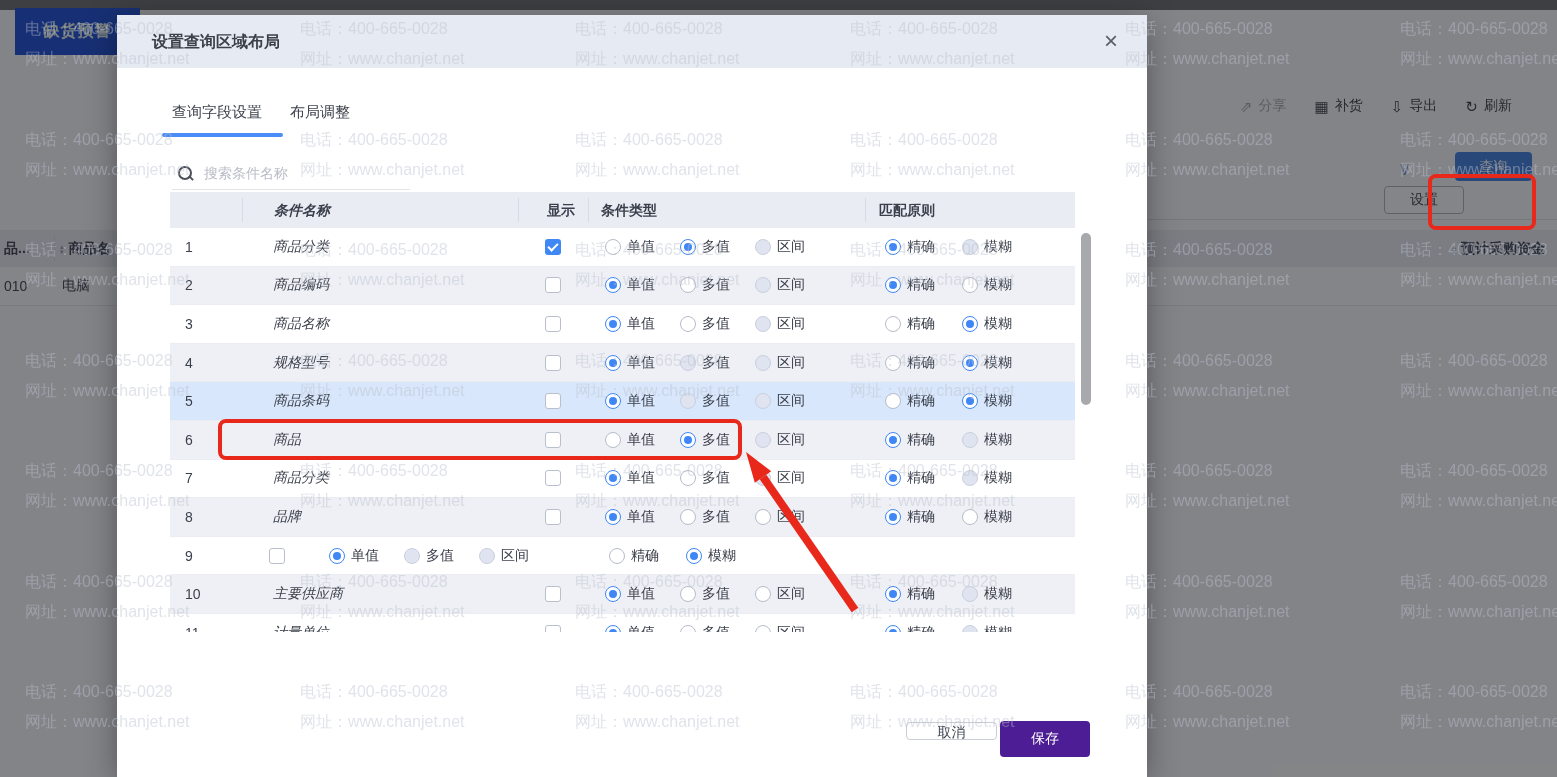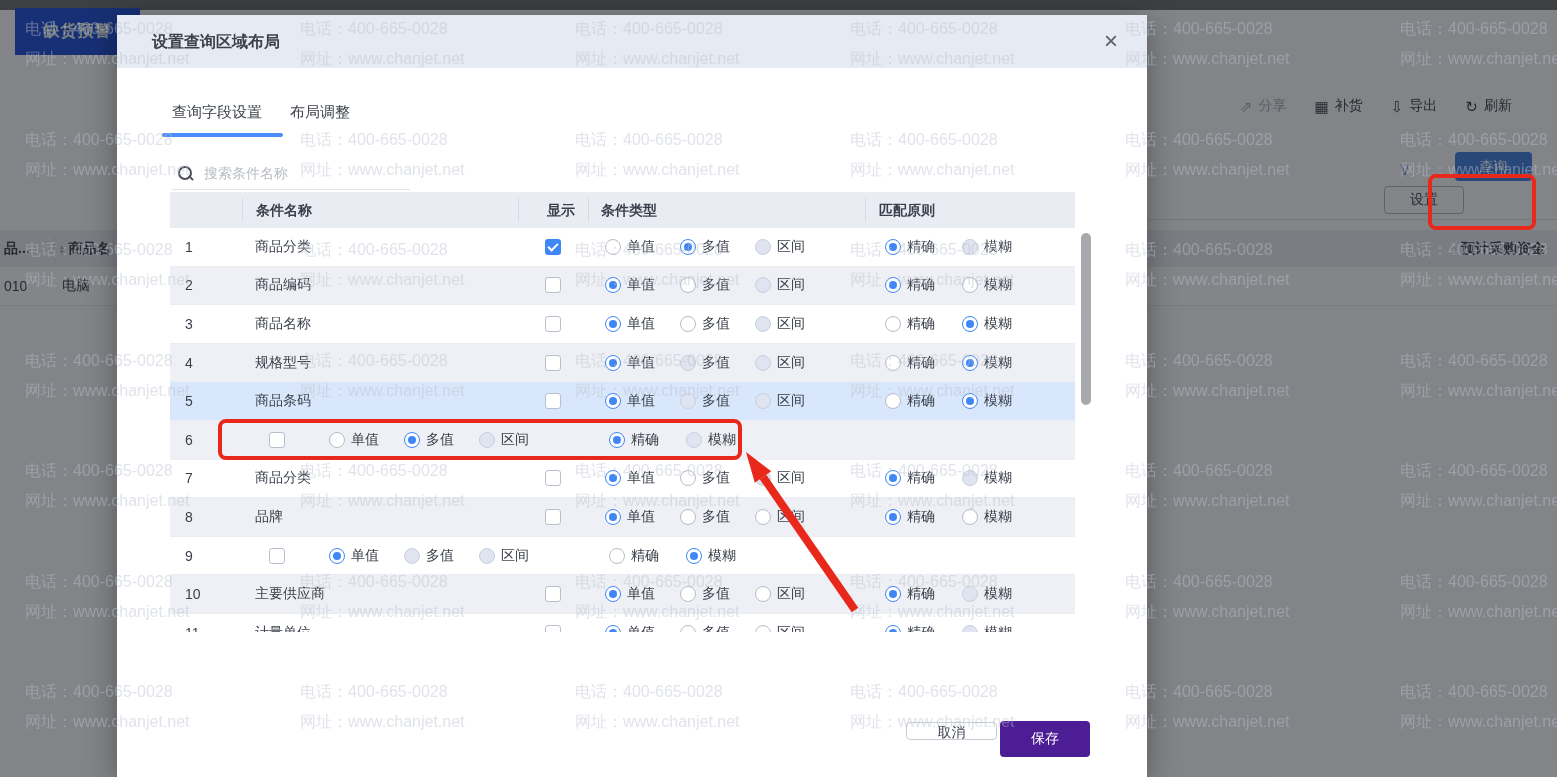--- a/index.html
+++ b/index.html
@@ -52,21 +52,21 @@
 
   .twrap{position:absolute;left:53px;top:177px;width:905px;height:440px;overflow:hidden;}
   .thead{display:flex;height:36px;align-items:center;background:#eaecf3;font-size:14px;font-weight:bold;color:#3a3f4c;}
   .thead .c{box-sizing:border-box;height:24px;line-height:24px;}
   .thead .c + .c{border-left:1px solid #d8dbe4;}
   .trow{display:flex;height:38.6px;align-items:center;border-bottom:1px solid #ebedf2;background:#fff;
     font-size:14px;color:#3a3f4a;box-sizing:border-box;}
   .trow.alt{background:#eef0f5;}
   .trow.hl{background:#d8e7fb;}
   .c-idx{width:72px;padding-left:15px;box-sizing:border-box;flex:none;}
-  .c-name{width:276px;padding-left:13px;box-sizing:border-box;flex:none;}
+  .c-name{width:276px;padding-left:31px;box-sizing:border-box;flex:none;font-style:italic;}
   .c-show{width:70px;box-sizing:border-box;flex:none;display:flex;justify-content:center;}
   .thead .c-show{display:block;padding-left:28px;}
   .c-type{width:277px;padding-left:17px;box-sizing:border-box;flex:none;display:flex;align-items:center;}
   .thead .c-type{display:block;padding-left:12px;}
   .c-match{width:210px;padding-left:20px;box-sizing:border-box;flex:none;display:flex;align-items:center;}
   .thead .c-match{display:block;padding-left:13px;}
   .opt{display:flex;align-items:center;width:75px;flex:none;}
   .c-match .opt{width:77px;}
   .opt-label{margin-left:6px;}
   .radio{width:16px;height:16px;border-radius:50%;box-sizing:border-box;flex:none;position:relative;}
@@ -326,20 +326,21 @@
                 <span class="opt-label">精确</span>
               </span>
               <span class="opt">
                 <span class="radio selected"></span>
                 <span class="opt-label">模糊</span>
               </span>
             </div>
           </div>
           <div class="trow alt">
             <div class="c-idx">6</div>
+            <div class="c-name">商品</div>
             <div class="c-show">
               <div class="cb unchecked"></div>
             </div>
             <div class="c-type">
               <span class="opt">
                 <span class="radio unselected"></span>
                 <span class="opt-label">单值</span>
               </span>
               <span class="opt">
                 <span class="radio selected"></span>

